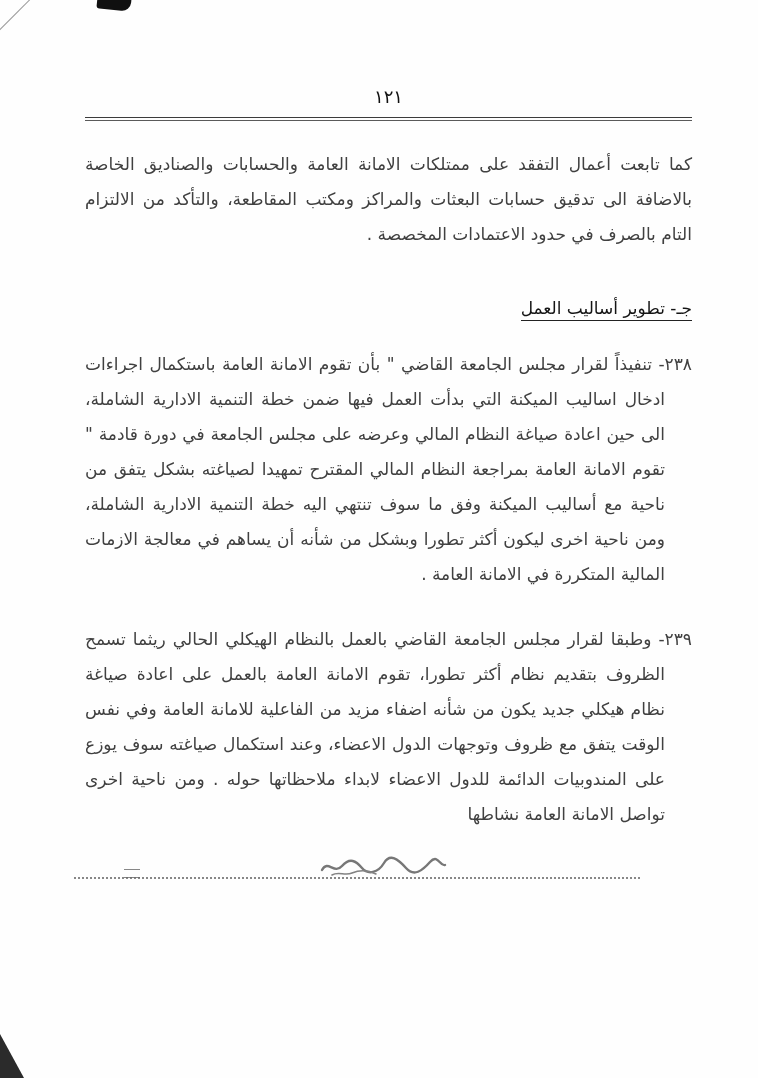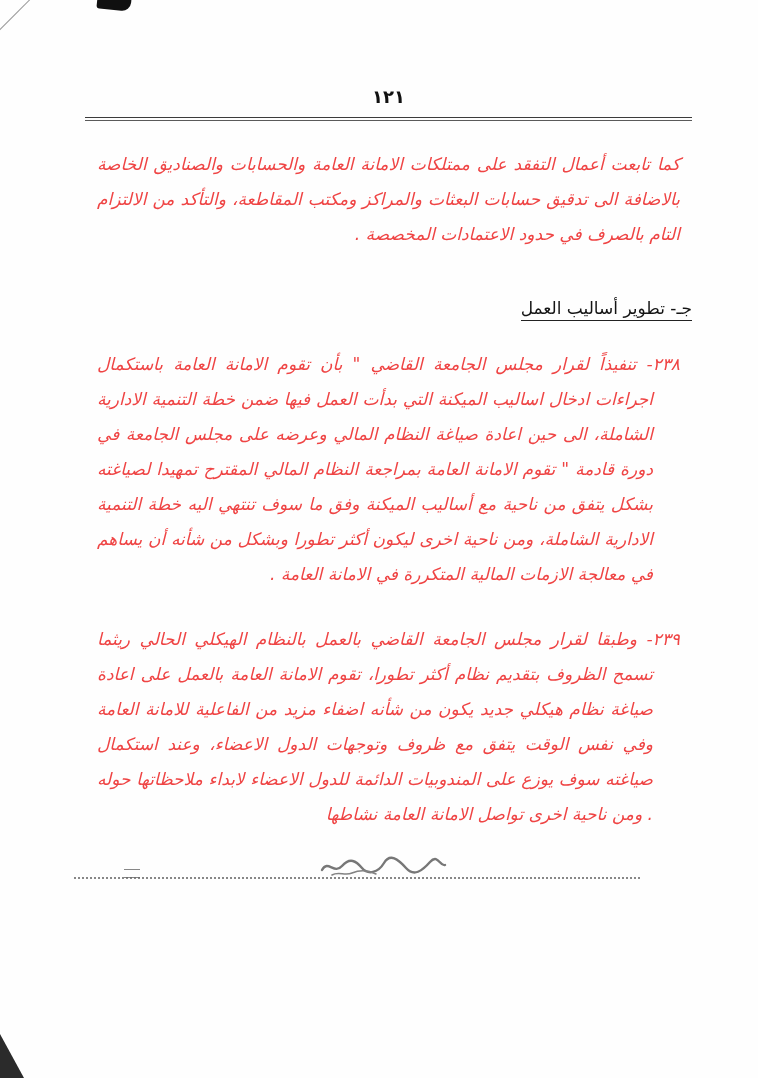--- a/index.html
+++ b/index.html
@@ -20,35 +20,33 @@
     right: 66px;
     left: 85px;
     direction: rtl;
   }
   .page-number {
     text-align: center;
     font-size: 18px;
     letter-spacing: 3px;
     color: #111;
     margin: 0 0 10px 0;
-    font-weight: bold;
   }
   .double-rule {
     height: 2px;
     border-top: 1px solid #3c3c3c;
     border-bottom: 1px solid #5a5a5a;
     margin-bottom: 2px;
   }
   .para {
     font-size: 17px;
     line-height: 35px;
     text-align: justify;
-    color: #ef4444;
-    margin: 12px;
-    font-style: italic;
+    color: #404040;
+    margin: 0;
   }
   .intro {
     margin-top: 26px;
   }
   .heading {
     margin-top: 44px;
     font-size: 17px;
     width: max-content;
     max-width: 100%;
     border-bottom: 1px solid #222;

